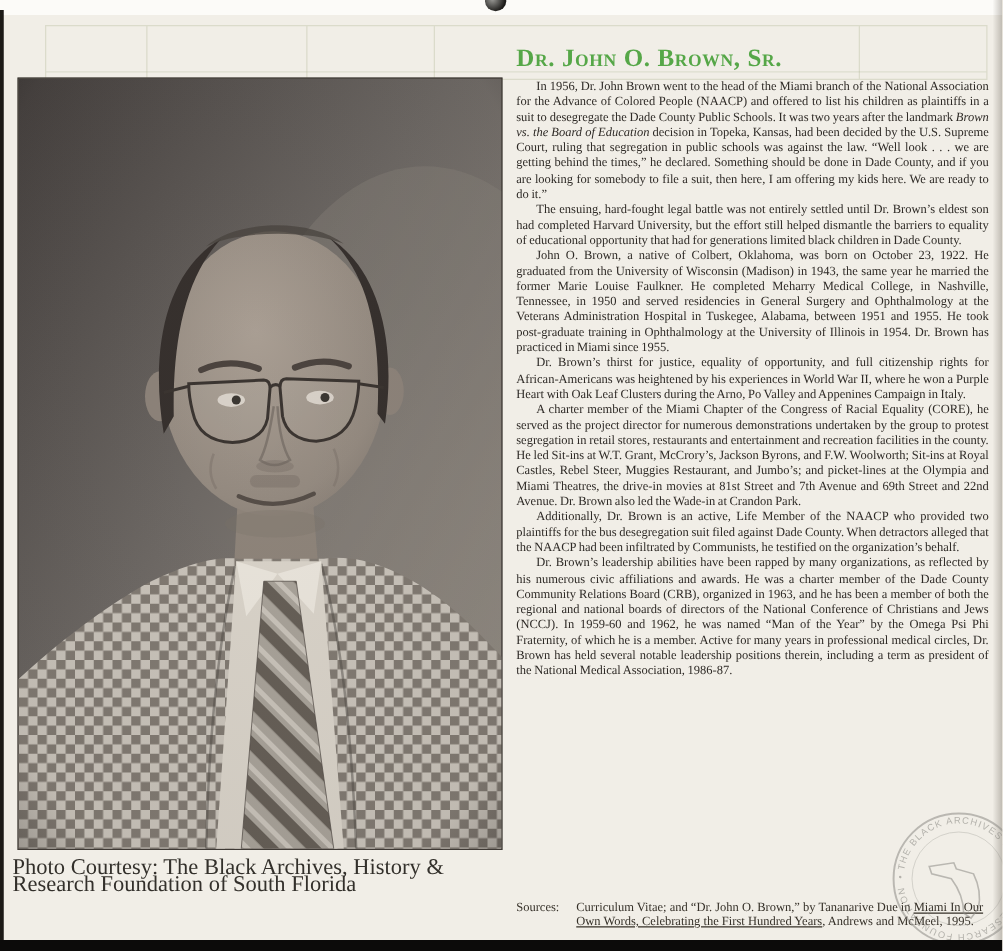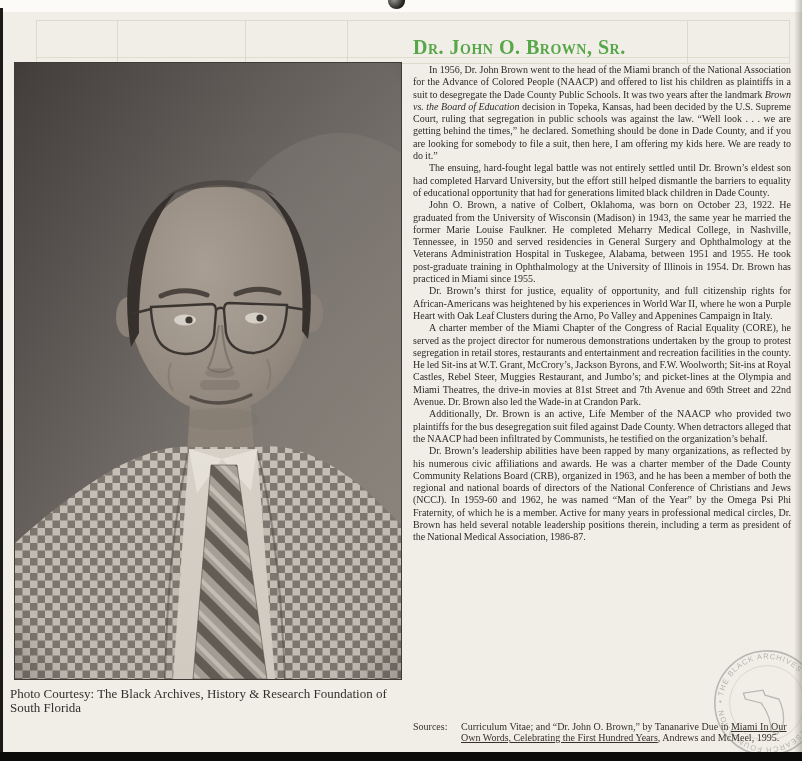--- a/index.html
+++ b/index.html
@@ -23,21 +23,21 @@
   .ghost-table .v{position:absolute;top:0;width:1px;height:100%;background:rgba(168,175,140,.30);}
   .ghost-table .h{position:absolute;left:0;top:36px;width:100%;height:1px;background:rgba(168,175,140,.25);}
   .ghost-header{position:absolute;left:300px;top:33px;width:470px;text-align:center;
     font-variant:small-caps;font-size:13.5px;letter-spacing:1px;color:#79a86d;opacity:.38;
     filter:blur(.4px);white-space:nowrap;}
   
   .photo-frame{position:absolute;left:14px;top:62px;width:386px;height:616px;
     border:1px solid rgba(55,50,45,.85);background:#6e6965;box-sizing:content-box;}
   .photo-frame svg{display:block;}
   .photo-caption{position:absolute;left:10px;top:687px;width:392px;
-    font-size:13px;line-height:13.5px;color:#33302b;}
+    font-size:18px;line-height:13.5px;color:#33302b;}
   
   .article{position:absolute;left:413px;top:36px;width:378px;}
   .article-title{margin:0 0 5px 0;text-align:left;font-variant:small-caps;
     font-weight:bold;font-size:20px;letter-spacing:.5px;color:#56a748;}
   .article p{margin:0;text-align:justify;text-indent:16px;
     font-size:10px;line-height:12.3px;word-spacing:-0.4px;color:#2e2a26;}
   
   .sources{position:absolute;left:413px;top:721px;width:380px;
     display:grid;grid-template-columns:42px 1fr;column-gap:6px;
     font-size:10px;line-height:11px;color:#363129;}

